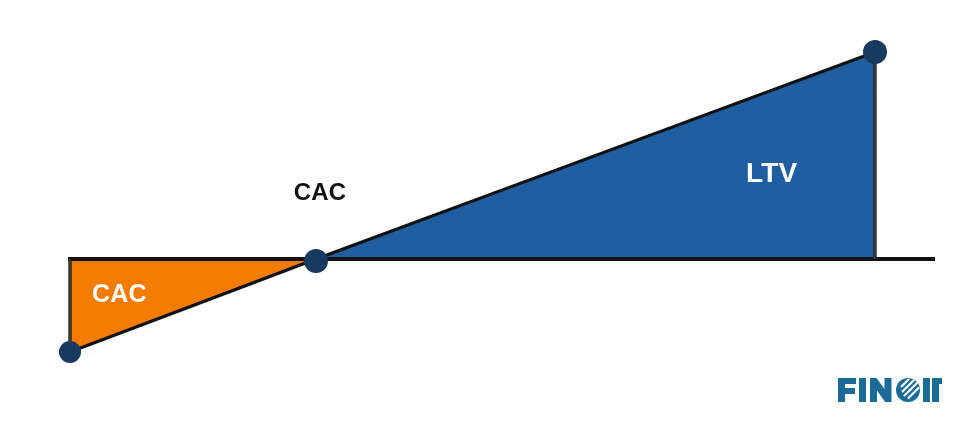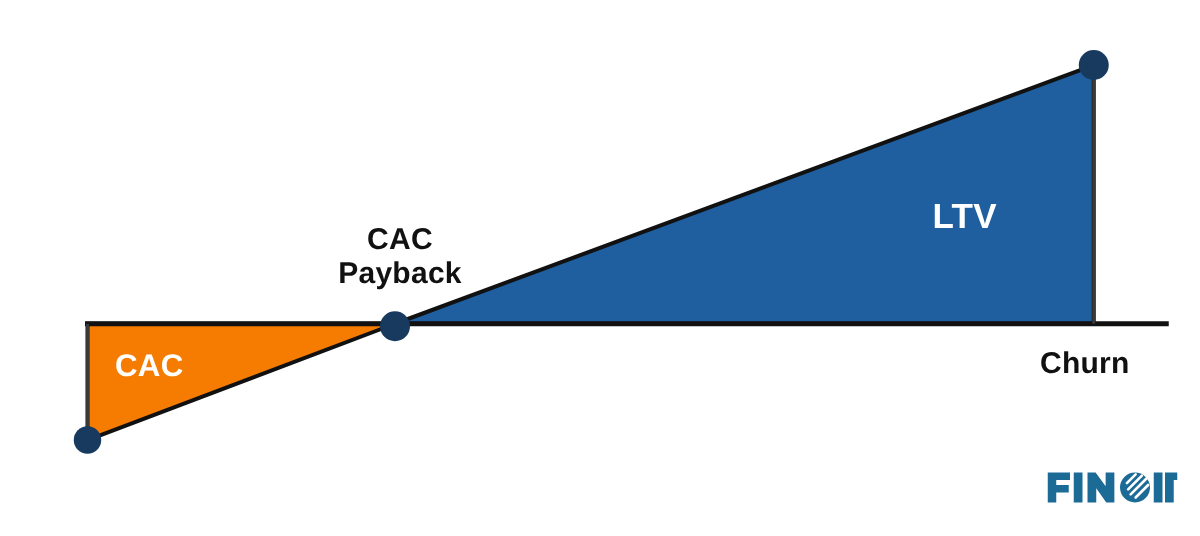--- a/index.html
+++ b/index.html
@@ -87,24 +87,22 @@
     <circle cx="316" cy="261" r="12" fill="#173A5E"></circle>
     <circle cx="875" cy="52" r="12" fill="#173A5E"></circle>
   </svg>
 
   <div class="shape-label" id="label-cac">CAC</div>
 
   <div class="shape-label" id="label-ltv">LTV</div>
 
   <div class="shape-label" id="label-cac-payback">
     <div>CAC</div>
-    <div>Payback</div>
   </div>
 
-  <div class="shape-label" id="label-churn">Churn</div>
 
   <div id="logo">
     <svg viewBox="0 0 104 32" xmlns="http://www.w3.org/2000/svg">
       <g fill="#1B6B96">
 
         <path d="M0 4 h18 v6 h-11 v4 h10 v6 h-10 v8 h-7 z"></path>
 
         <rect x="21" y="4" width="7" height="24"></rect>
 
         <path d="M32 4 h6.5 l8 11 v-11 h7 v24 h-6.5 l-8 -11.5 v11.5 h-7 z"></path>

